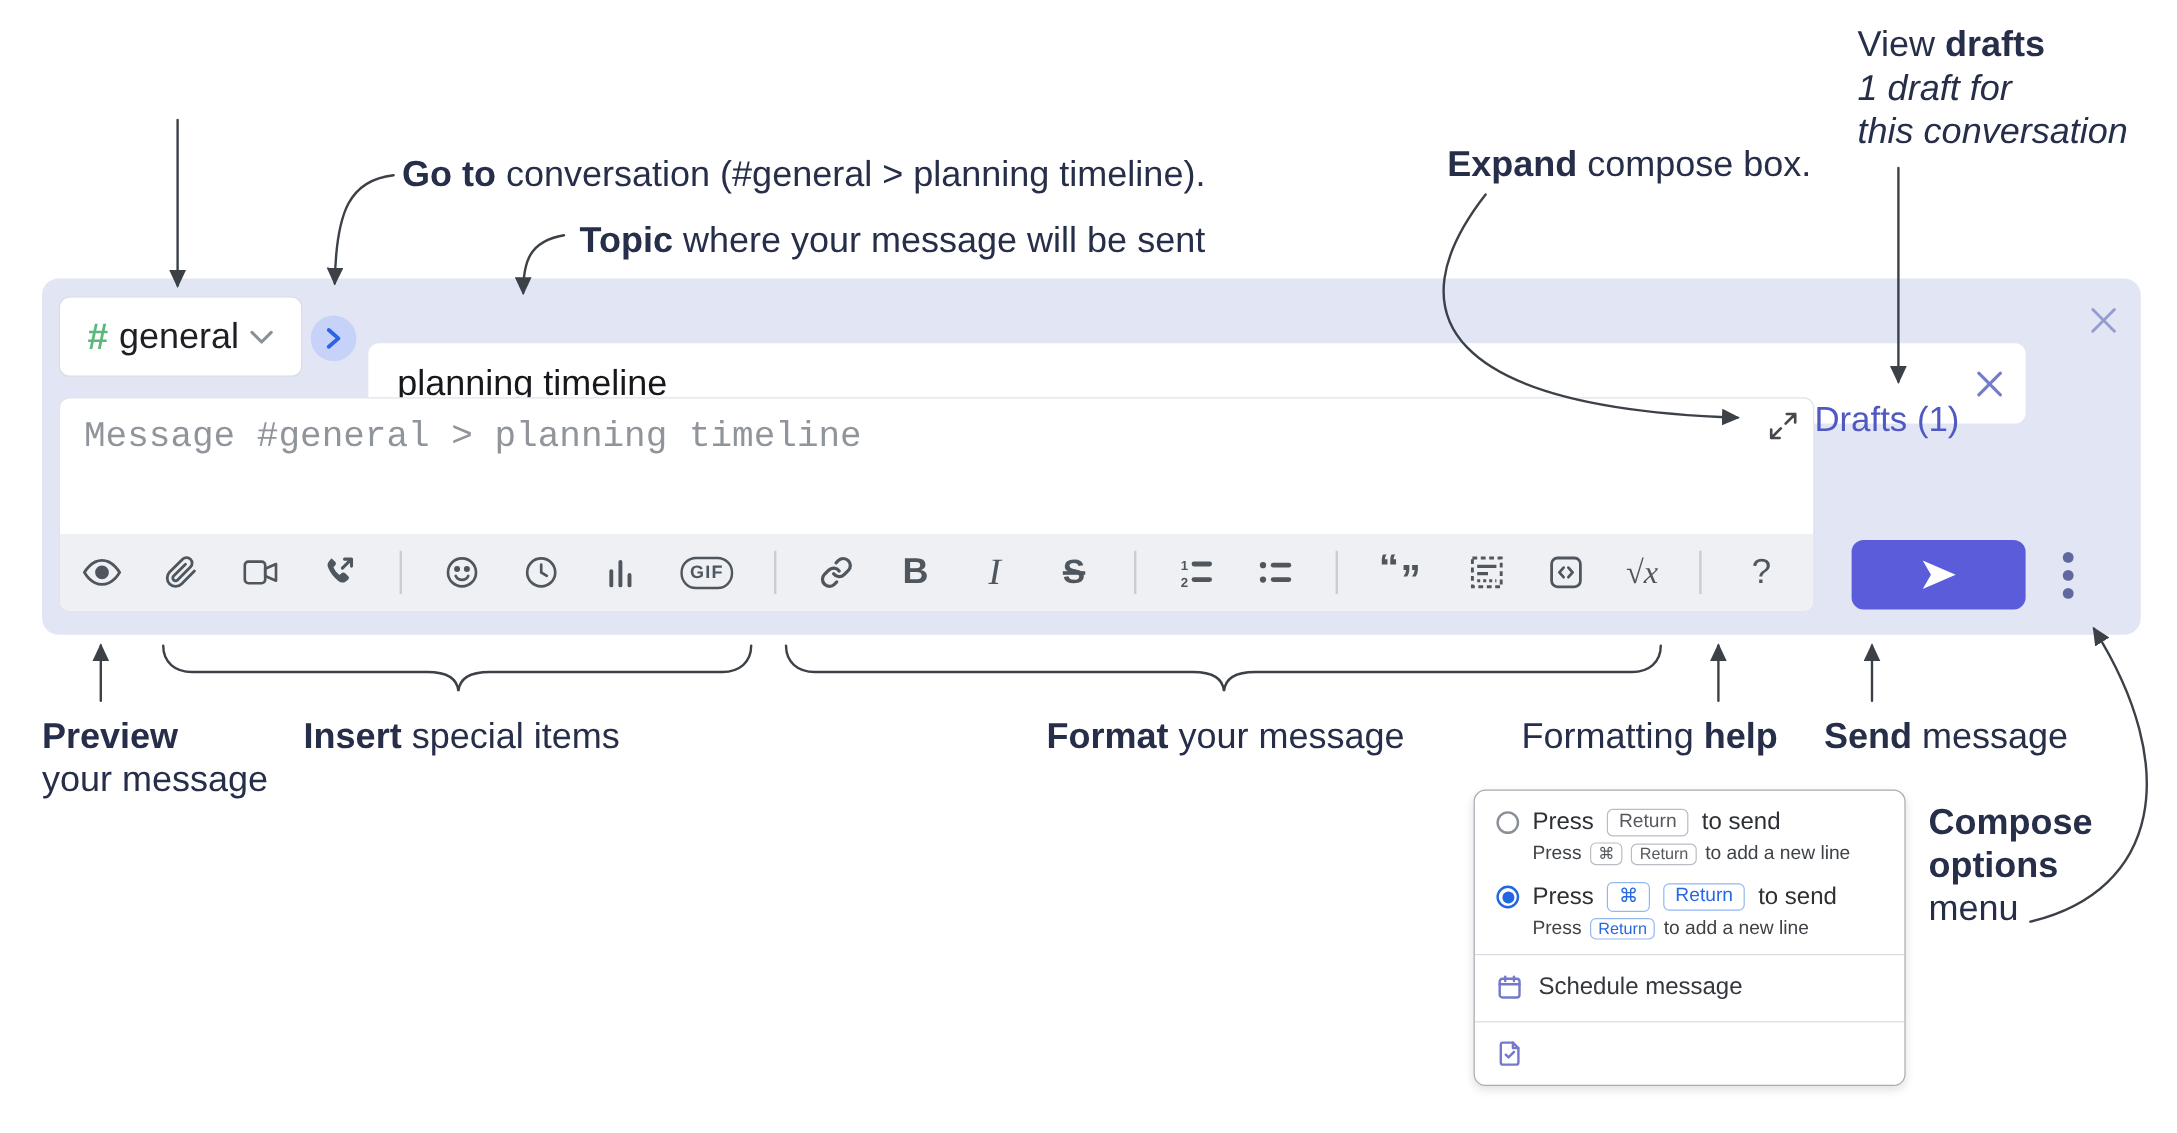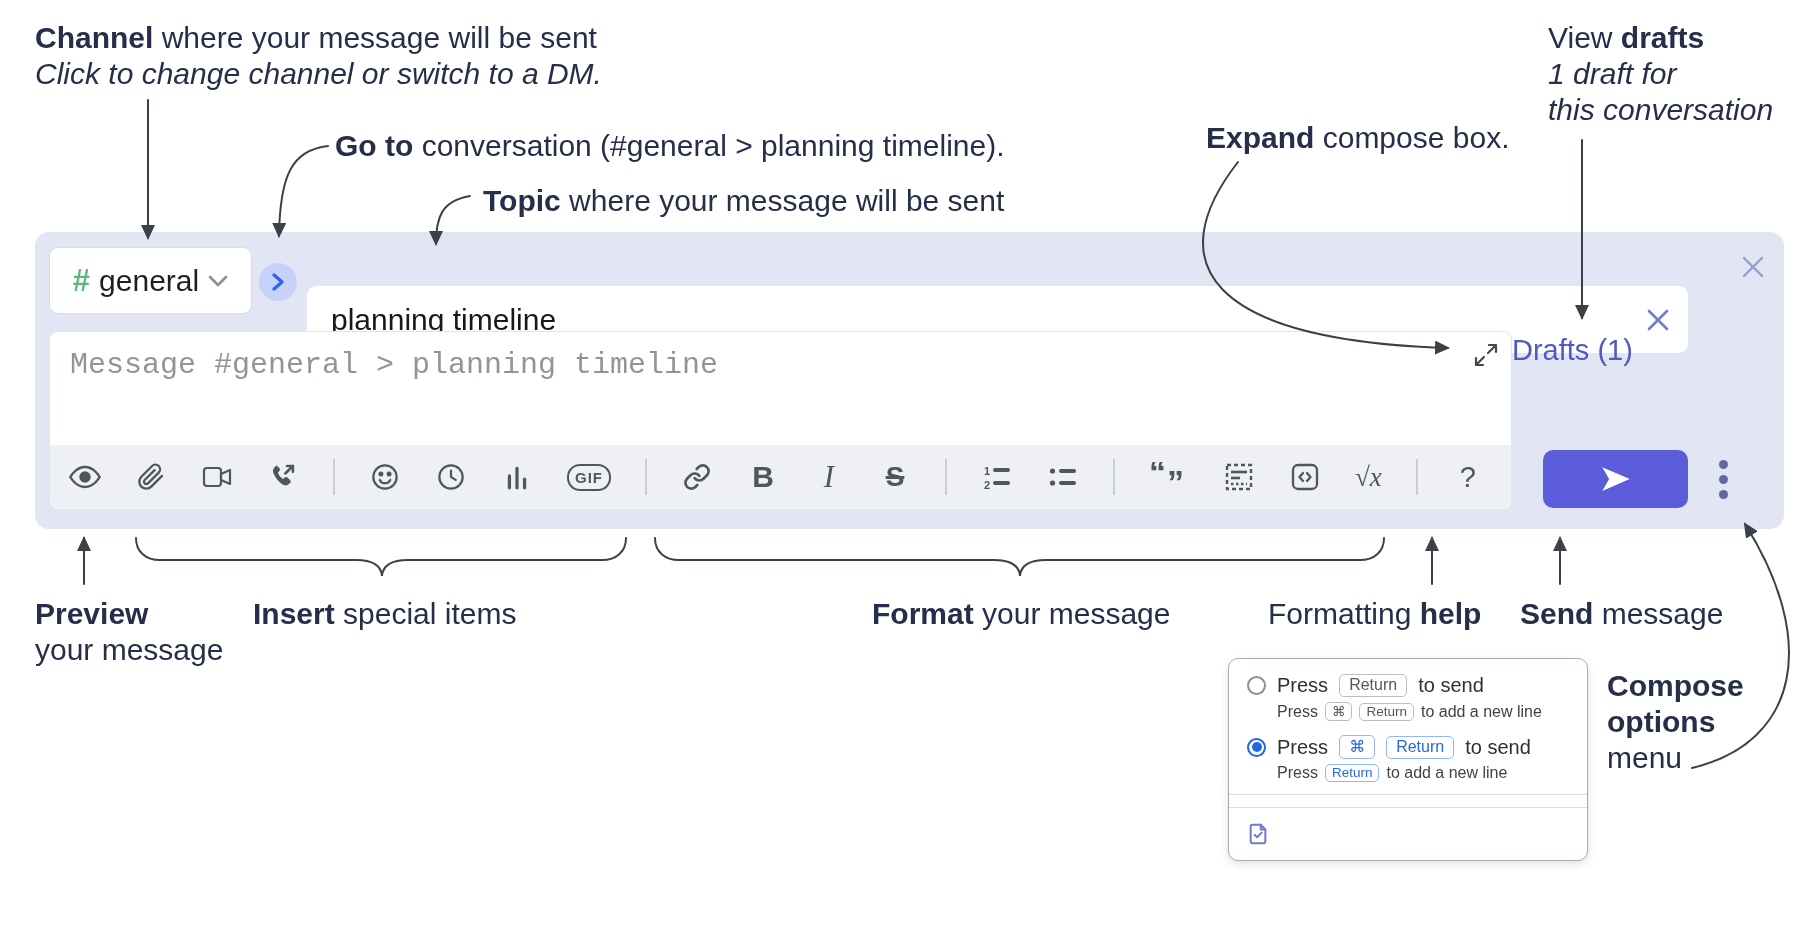--- a/index.html
+++ b/index.html
@@ -77,24 +77,20 @@
   kbd.kblue{border-color:#93b7f3;color:#2668e3;}
   .menu-divider{height:1px;background:#d9dcdf;margin:12px 0 10px;}
   .menu-item{display:flex;align-items:center;gap:13px;padding:5px 18px;font-size:20px;color:#33373c;cursor:pointer;}
   .menu-item svg{flex:none;}
 </style>
 </head>
 <body>
 
 <div class="canvas">
 
-  <div class="ann" style="left:35px;top:20px;">
-    <div><b>Channel</b><span> where your message will be sent</span></div>
-    <div class="it">Click to change channel or switch to a DM.</div>
-  </div>
   <div class="ann" style="left:335px;top:128px;">
     <b>Go to</b><span> conversation (#general &gt; planning timeline).</span>
   </div>
   <div class="ann" style="left:483px;top:183px;">
     <b>Topic</b><span> where your message will be sent</span>
   </div>
   <div class="ann" style="left:1206px;top:120px;">
     <b>Expand</b><span> compose box.</span>
   </div>
   <div class="ann" style="left:1548px;top:20px;">
@@ -315,20 +311,29 @@
       <kbd class="k-main kblue">⌘</kbd>
       <kbd class="k-main kblue">Return</kbd>
       <span>to send</span>
     </div>
     <div class="opt-sub">
       <span>Press</span>
       <kbd class="k-sub kblue">Return</kbd>
       <span>to add a new line</span>
     </div>
     <div class="menu-divider"></div>
+    <div class="menu-item">
+      <svg width="22" height="22" viewBox="0 0 24 24" fill="none" stroke="#7479ce" stroke-width="2.2" stroke-linecap="round" stroke-linejoin="round">
+        <rect x="3" y="4" width="18" height="17" rx="2.5"></rect>
+          <line x1="8" y1="2" x2="8" y2="6"></line>
+          <line x1="16" y1="2" x2="16" y2="6"></line>
+          <line x1="3" y1="9" x2="21" y2="9"></line>
+      </svg>
+      <span>Schedule message</span>
+    </div>
     <div class="menu-divider"></div>
     <div class="menu-item">
       <svg width="22" height="22" viewBox="0 0 24 24" fill="none" stroke="#7479ce" stroke-width="2.2" stroke-linecap="round" stroke-linejoin="round">
         <path d="M4 4 a2 2 0 0 1 2-2 h9 l5 5 v13 a2 2 0 0 1-2 2 h-12 a2 2 0 0 1-2-2 z"></path>
         <path d="M15 2 v5 h5"></path>
         <polyline points="8.5,13 11,15.5 16,10.5"></polyline>
       </svg>
     </div>
   </div>
 

